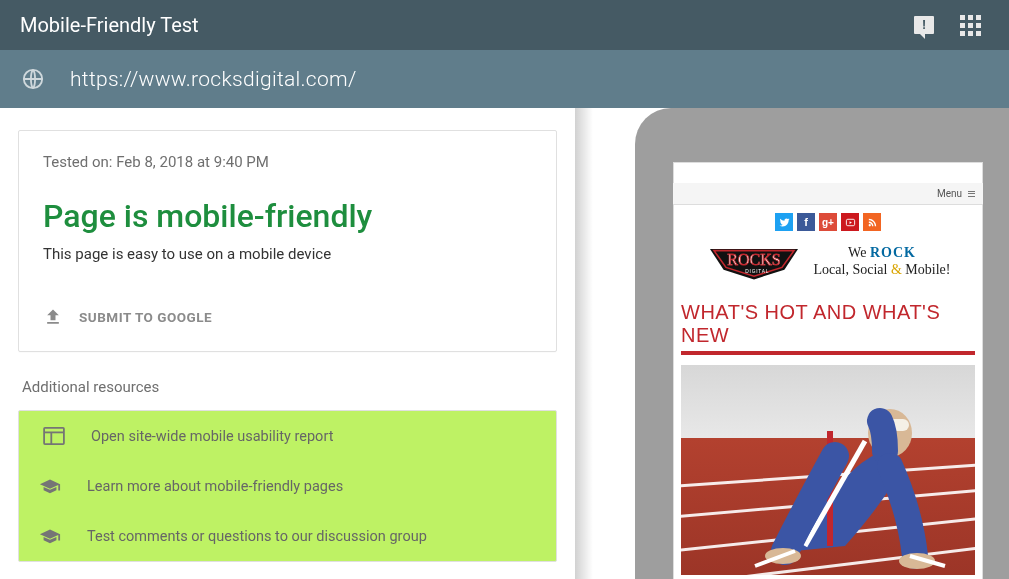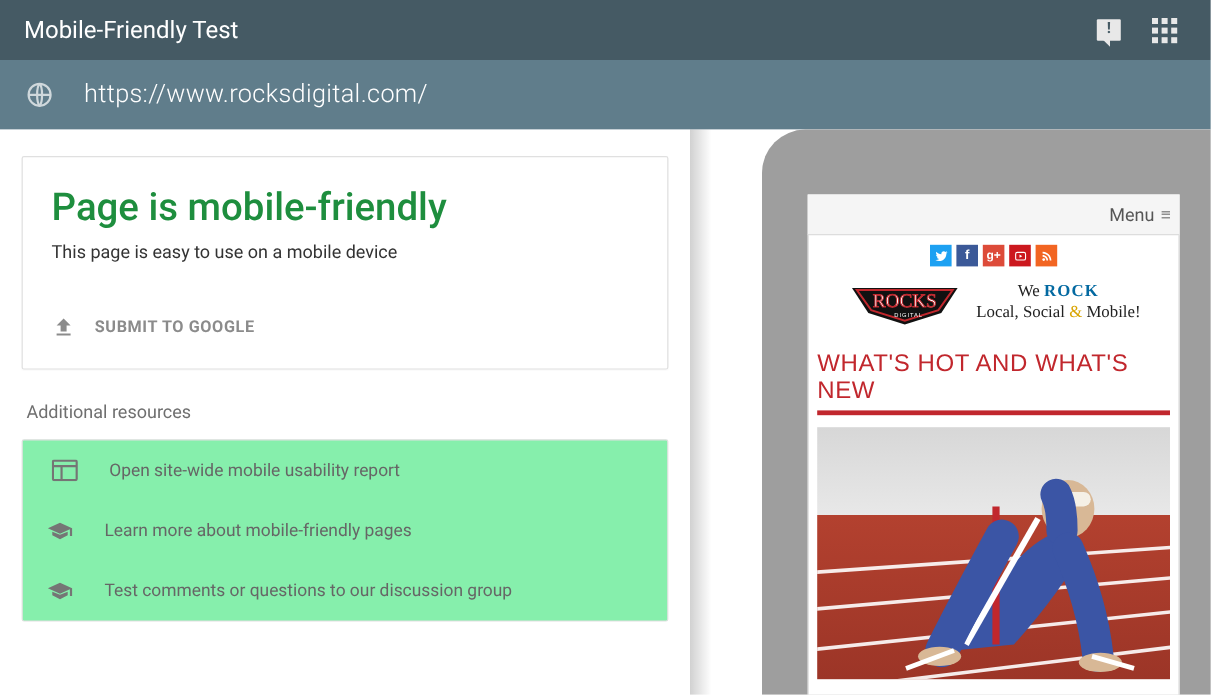--- a/index.html
+++ b/index.html
@@ -52,21 +52,21 @@
     box-shadow: 0 1px 1px rgba(0,0,0,.02);
   }
   .tested-on { color: #6f6f6f; font-size: 15px; margin-bottom: 26px; }
   .status-title { color: #1e8e3e; font-size: 32px; font-weight: 500; margin-bottom: 10px; }
   .status-sub { color: #333; font-size: 15px; margin-bottom: 44px; }
   .submit-row { display: flex; align-items: center; gap: 16px; color: #8b8b8b; padding-bottom: 10px; }
   .submit-label { font-size: 13.5px; font-weight: 700; letter-spacing: .5px; }
   .upload-icon svg { display: block; }
   .resources-title { color: #6f6f6f; font-size: 15px; margin: 26px 0 14px 4px; }
   .res-card {
-    background: #86efac; border: 1px solid #e0e0e0; border-radius: 2px; padding: 0 20px;
+    background: #bef264; border: 1px solid #e0e0e0; border-radius: 2px; padding: 0 20px;
   }
   .res-item {
     display: flex; align-items: center; gap: 26px; padding: 16px 4px;
   }
   .res-item + .res-item { border-top: 1px solid #eee; margin-left: 46px; padding-left: 0; }
   .res-item .res-text { color: #666; font-size: 14.5px; }
   .res-icon { color: #757575; display: flex; align-items: center; justify-content: center; width: 22px; }
   .right-col {
     flex: 1; position: relative; background: #fff;
   }
@@ -76,22 +76,22 @@
   }
   .phone-bg {
     position: absolute; left: 60px; top: 0; right: 0; bottom: 0;
     background: #9e9e9e; border-top-left-radius: 36px;
   }
   .phone-screen {
     position: absolute; left: 98px; top: 54px; width: 310px; height: 420px;
     background: #fff; overflow: hidden; box-shadow: inset 0 0 0 1px #ddd;
   }
   .menu-bar {
-    height: 34px; border-bottom: 1px solid #ddd; display: flex; justify-content: flex-end; align-items: center;
-    padding: 0 8px; gap: 6px; font-size: 15px; color: #555; background:#f5f5f5;
+    height: 22px; border-bottom: 1px solid #ddd; display: flex; justify-content: flex-end; align-items: center;
+    padding: 0 8px; gap: 6px; font-size: 10px; color: #555; background:#f5f5f5;margin-top:21px;
   }
   .menu-ham { display: inline-flex; flex-direction: column; gap: 1.5px; }
   .menu-ham span { width: 7px; height: 1px; background: #777; }
   .social-row { display: flex; justify-content: center; gap: 4px; padding: 8px 0 6px; }
   .social { width: 18px; height: 18px; display: flex; align-items: center; justify-content: center; color:#fff; font-size:11px; font-weight:bold; font-family: Arial, sans-serif; }
   .tw{background:#1da1f2}.fb{background:#3b5998}.gp{background:#dd4b39}.yt{background:#cc181e}.rss{background:#f26522}
   .brand-row { display:flex; align-items:center; justify-content:center; gap:12px; padding:4px 6px 10px; }
   .rocks-logo { width: 96px; height: 40px; position: relative; }
   .rocks-logo svg { width: 100%; height: 100%; }
   .tagline { text-align:center; font-size:14px; color:#222; line-height:1.25; font-family: Georgia, serif; }
@@ -142,20 +142,21 @@
         <path d="M2 12h20M12 2c3 3 3 17 0 20M12 2c-3 3-3 17 0 20" fill="none" stroke="#cfd8dc" stroke-width="2"></path>
       </svg>
   </span>
   <div class="url-text">https://www.rocksdigital.com/</div>
 </div>
 
 <div class="content">
 
   <div class="left-col">
     <div class="card">
+      <div class="tested-on">Tested on: Feb 8, 2018 at 9:40 PM</div>
       <div class="status-title">Page is mobile-friendly</div>
       <div class="status-sub">This page is easy to use on a mobile device</div>
       <div class="submit-row">
         <span class="upload-icon">
           <svg width="20" height="20" viewBox="0 0 24 24" fill="#8b8b8b">
               <path d="M9 16h6v-6h4l-7-7-7 7h4v6zm-4 2h14v2H5v-2z"></path>
             </svg>
         </span>
         <span class="submit-label">SUBMIT TO GOOGLE</span>
       </div>

